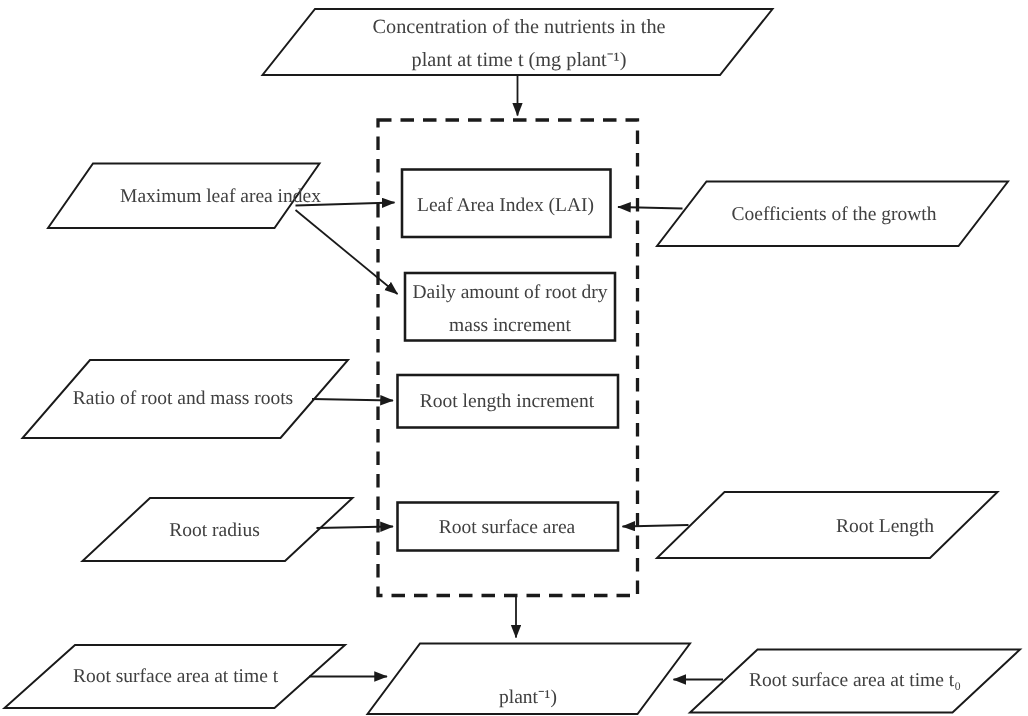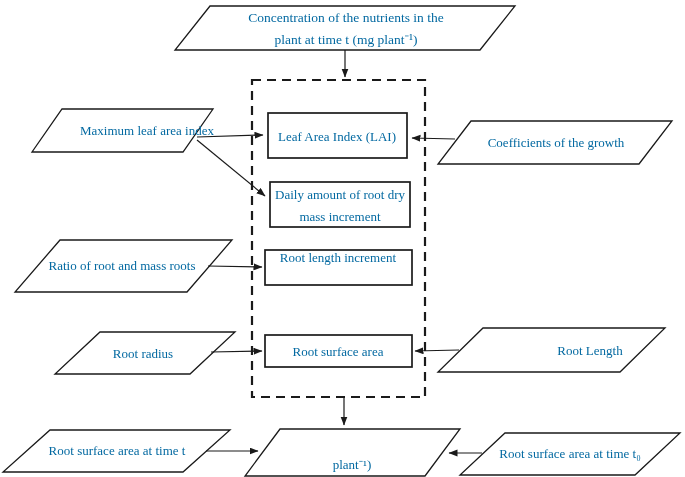--- a/index.html
+++ b/index.html
@@ -11,21 +11,21 @@
     color:#1a1a1a;
     overflow:hidden;
   }
   #shapes { position:absolute; left:0; top:0; }
   .lbl {
     position:absolute;
     transform:translate(-50%,-50%);
     white-space:nowrap;
     font-size:13px;
     line-height:1;
-    color:#0369a1;
+    color:#404040;
   }
   .lbl.big { font-size:13.5px; }
 </style>
 </head>
 <body>
 
 <div id="stage">
 
   <svg id="shapes" width="685" height="477" viewBox="0 0 685 477">
     <defs>
@@ -67,21 +67,21 @@
   <div class="lbl big" style="left:346px; top:40px;">plant at time t (mg plant⁻¹)</div>
 
   <div class="lbl" style="left:135px; top:130px;margin-left:12px;">Maximum leaf area index</div>
   <div class="lbl" style="left:556px; top:142px;">Coefficients of the growth</div>
 
   <div class="lbl" style="left:337px; top:136px;">Leaf Area Index (LAI)</div>
   <div class="lbl" style="left:340px; top:194px;">Daily amount of root dry</div>
   <div class="lbl" style="left:340px; top:216px;">mass increment</div>
 
   <div class="lbl" style="left:122px; top:265px;text-align:right;">Ratio of root and mass roots</div>
-  <div class="lbl" style="left:338px; top:257px;">Root length increment</div>
+  <div class="lbl" style="left:338px; top:267px;">Root length increment</div>
 
   <div class="lbl" style="left:143px; top:353px;">Root radius</div>
   <div class="lbl" style="left:338px; top:351px;">Root surface area</div>
   <div class="lbl" style="left:552px; top:350px;margin-left:38px;">Root Length</div>
 
   <div class="lbl" style="left:117px; top:450px;">Root surface area at time t</div>
   <div class="lbl" style="left:352px; top:464px;">plant⁻¹)</div>
   <div class="lbl" style="left:570px; top:453px;">Root surface area at time t₀</div>
 
 </div>

